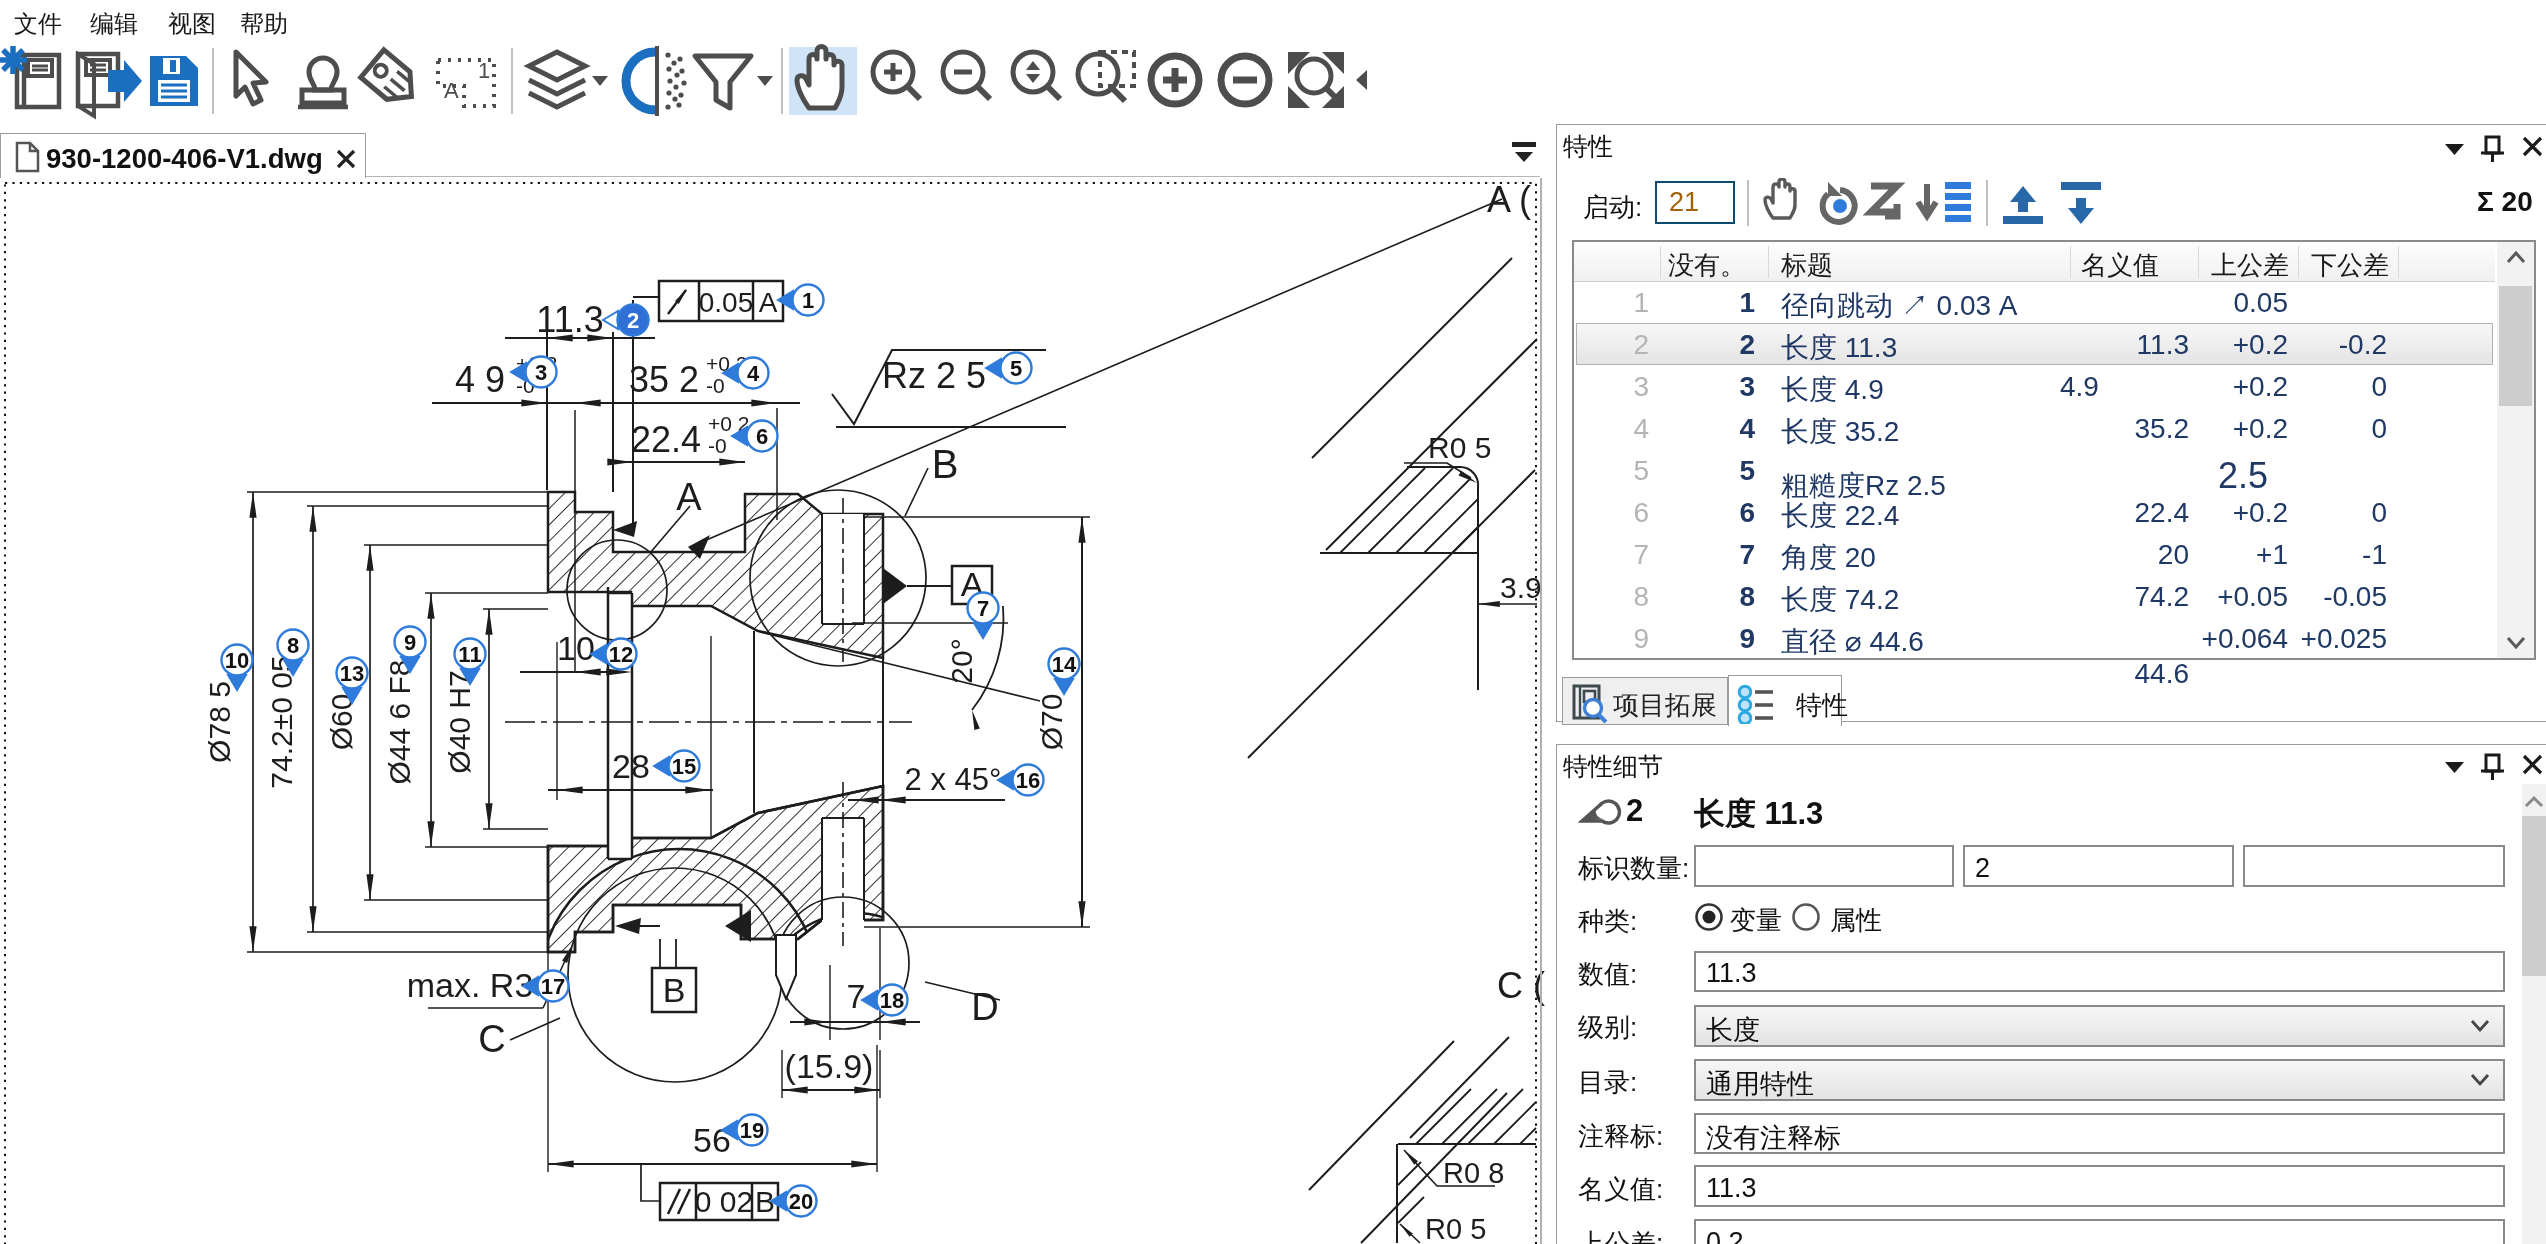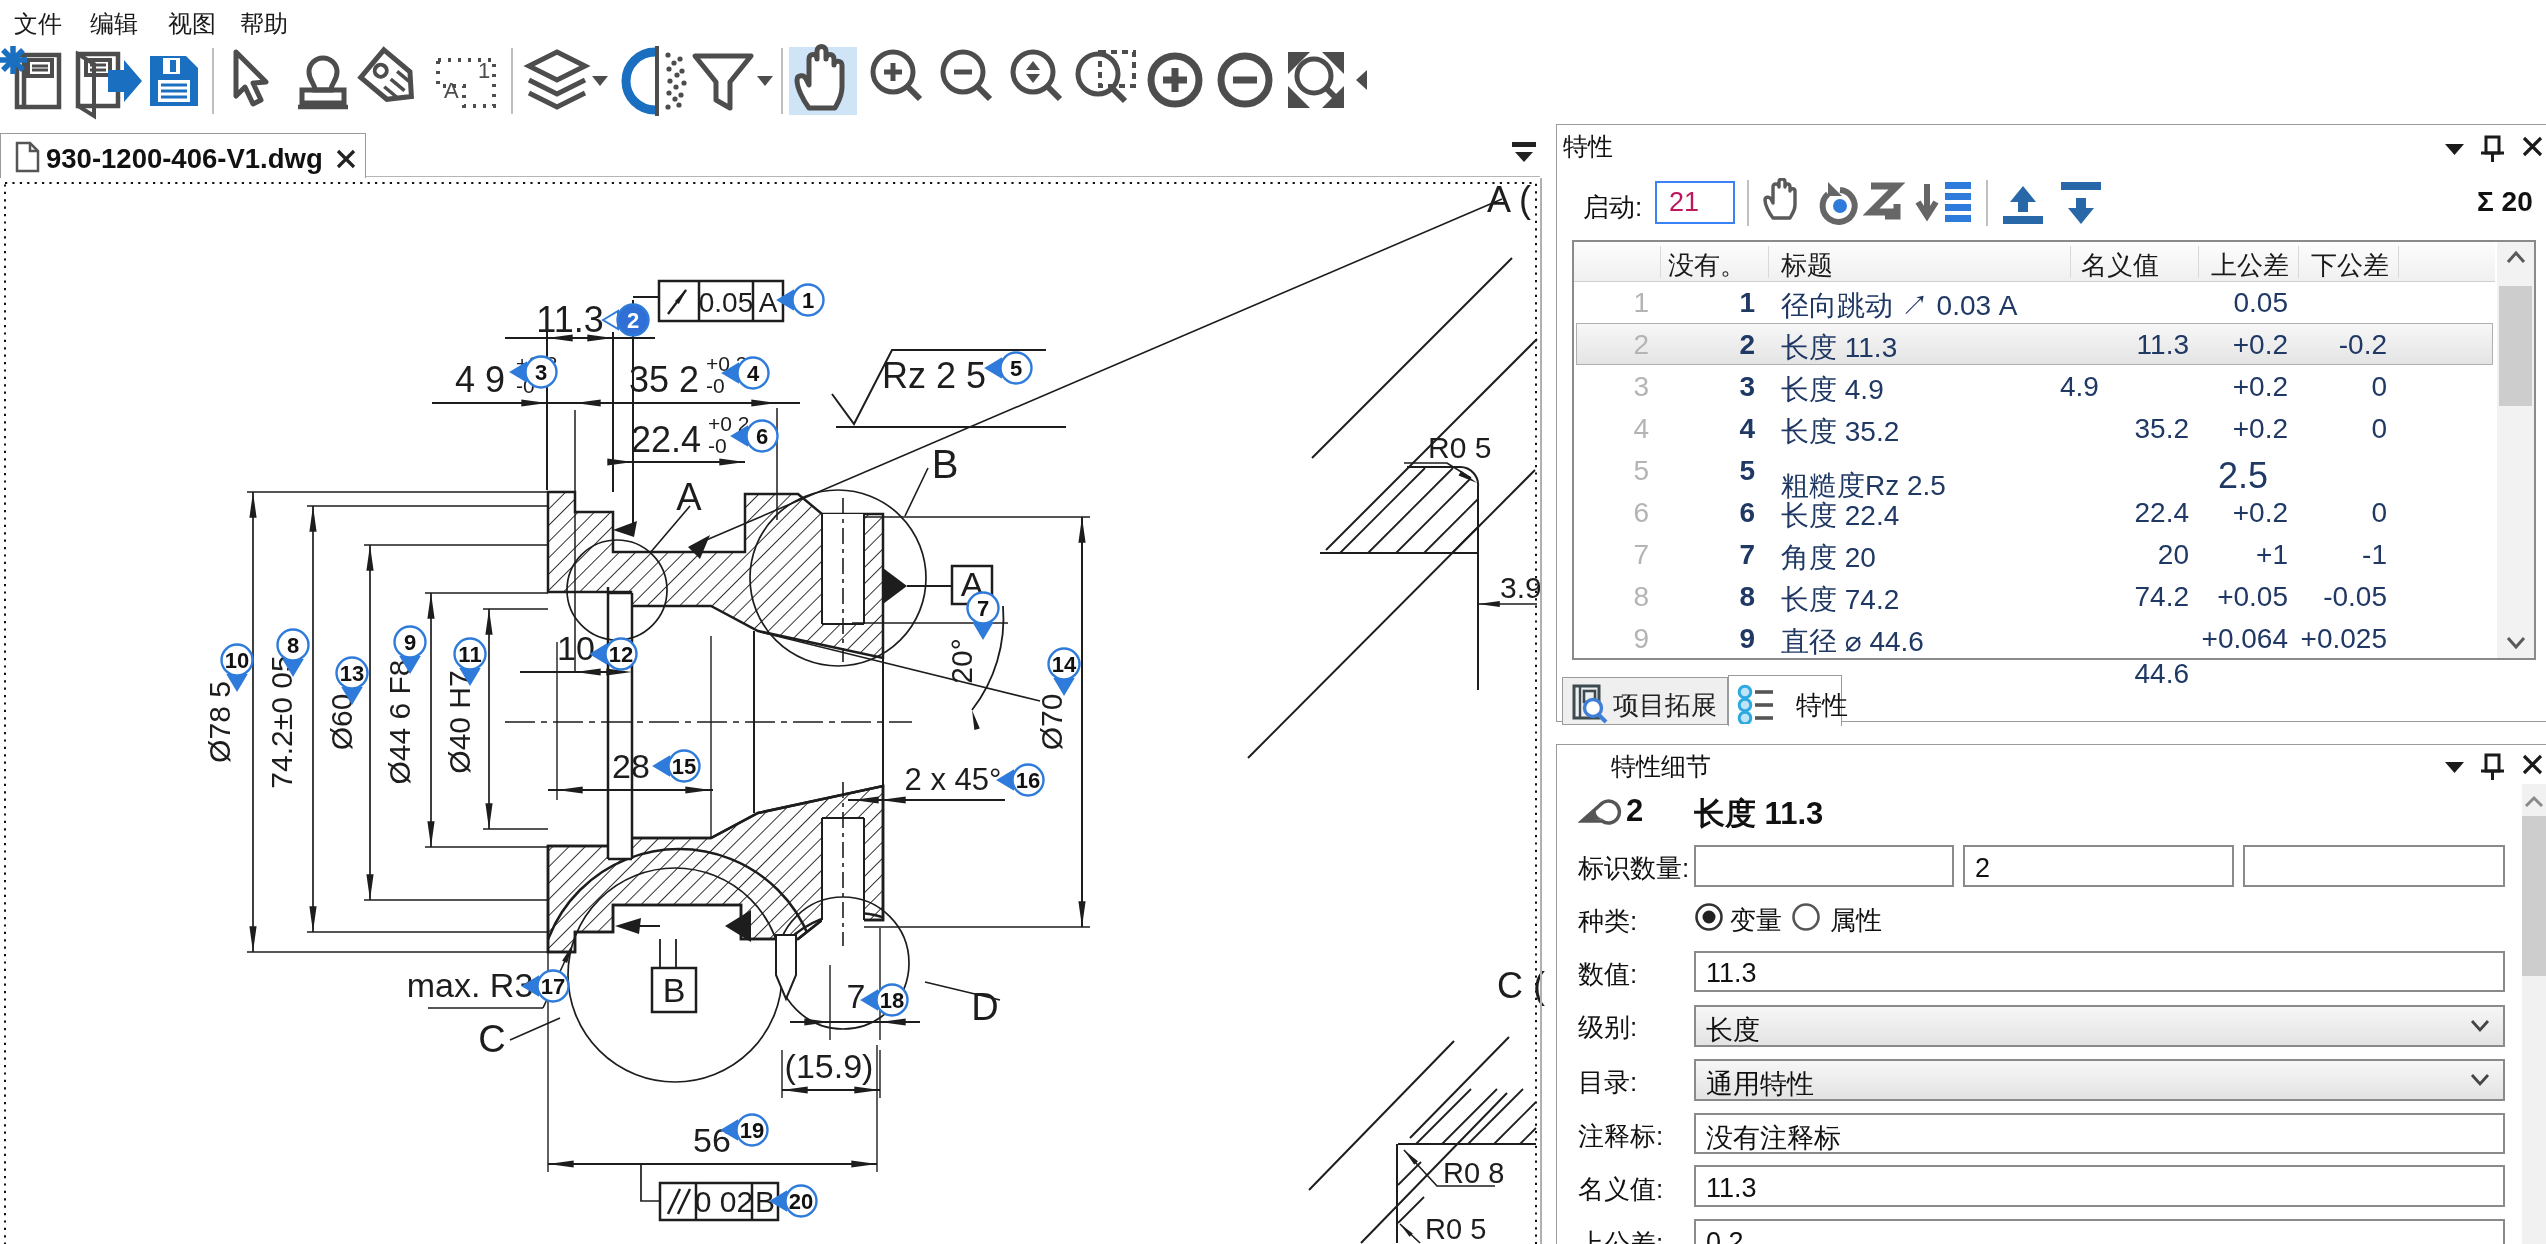--- a/index.html
+++ b/index.html
@@ -452,21 +452,21 @@
 <div class="abs" style="left:1563px;top:130px;font-size:25px;color:#111;">特性</div>
 <svg class="abs" style="left:2440px;top:134px" width="106" height="32">
     <path d="M5 10 h19 l-9.5 11 z" fill="#1a1a1a"></path>
     <g stroke="#1a1a1a" stroke-width="3" fill="none">
       <rect x="46" y="3" width="13" height="16"></rect>
       <path d="M41 19 h23 M52.5 19 v9"></path>
     </g>
     <path d="M84 4 L101 21 M101 4 L84 21" stroke="#1a1a1a" stroke-width="3.2"></path>
   </svg>
 <div class="abs" style="left:1583px;top:190px;font-size:26px;color:#111;">启动:</div>
-<div class="abs" style="left:1655px;top:181px;width:80px;height:43px;border:2px solid #3b82f6;box-sizing:border-box;font-size:27px;color:#be185d;padding:4px 0 0 12px;">21</div>
+<div class="abs" style="left:1655px;top:181px;width:80px;height:43px;border:2px solid #0c4a6e;box-sizing:border-box;font-size:27px;color:#a16207;padding:4px 0 0 12px;">21</div>
 <div class="abs" style="left:1747px;top:180px;width:2px;height:46px;background:#c0c0c0;"></div>
 <svg class="abs" style="left:1755px;top:178px" width="560" height="52" viewBox="0 0 560 52">
 <g stroke="#5a5a5a" stroke-width="3.4" fill="none" stroke-linejoin="round" stroke-linecap="round">
 <path d="M18 40 c-4 -5 -8 -13 -8 -18 c0 -3 4 -4 6 -1 l2 4 v-16 c0 -4 6 -4 6 0 v-5 c0 -4 6 -4 6 0 v5 c0 -4 5 -4 5 0 v4 c0 -3 5 -3 5 0 v14 c0 6 -3 9 -5 13 z"></path>
     </g>
 <g stroke="#666" stroke-width="6" fill="none">
       <path d="M85 12 a16 16 0 1 1 -12 4"></path>
     </g>
     <path d="M73 4 v14 h14 z" fill="#666"></path>
     <circle cx="85" cy="28" r="7" fill="#2f7bdb"></circle>
@@ -585,21 +585,21 @@
       <circle cx="8" cy="34" r="5.8"></circle>
     </g>
 <g stroke="#555" stroke-width="3.6">
       <line x1="18" y1="8" x2="36" y2="8"></line>
       <line x1="18" y1="21" x2="36" y2="21"></line>
       <line x1="18" y1="34" x2="36" y2="34"></line>
     </g>
   </svg>
 <div class="abs" style="left:1796px;top:688px;font-size:26px;color:#111;">特性</div>
 <div class="abs" style="left:1556px;top:744px;width:990px;height:500px;border:1px solid #9b9b9b;border-right:none;border-bottom:none;box-sizing:border-box;background:#fff;"></div>
-<div class="abs" style="left:1563px;top:750px;font-size:25px;color:#111;margin-left:48px;">特性细节</div>
+<div class="abs" style="left:1563px;top:750px;font-size:25px;color:#111;">特性细节</div>
 <svg class="abs" style="left:2440px;top:752px" width="106" height="32">
     <path d="M5 10 h19 l-9.5 11 z" fill="#1a1a1a"></path>
     <g stroke="#1a1a1a" stroke-width="3" fill="none">
       <rect x="46" y="3" width="13" height="16"></rect>
       <path d="M41 19 h23 M52.5 19 v9"></path>
     </g>
     <path d="M84 4 L101 21 M101 4 L84 21" stroke="#1a1a1a" stroke-width="3.2"></path>
   </svg>
 <svg class="abs" style="left:1578px;top:795px" width="44" height="36">
 <path d="M4 26 L22 10 a11 11 0 1 1 2 16 z" fill="none" stroke="#555" stroke-width="3.5"></path>

